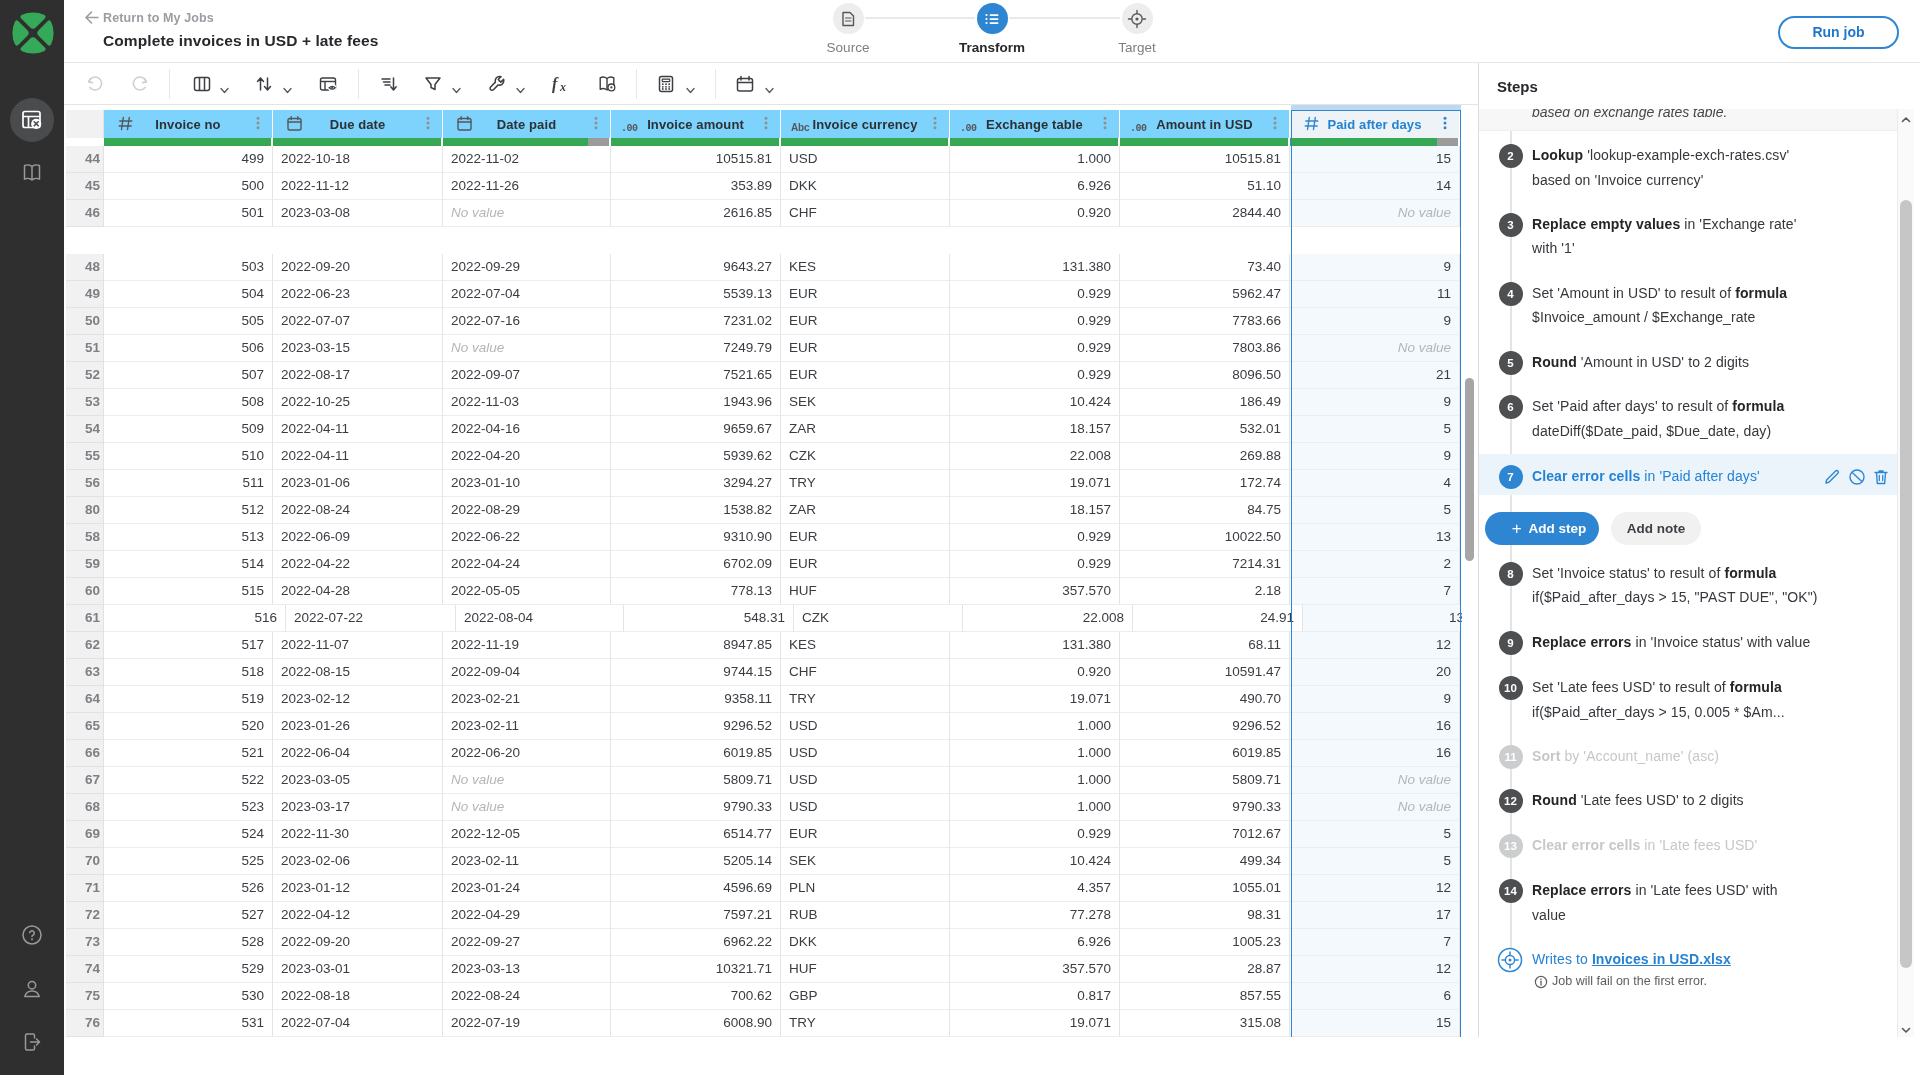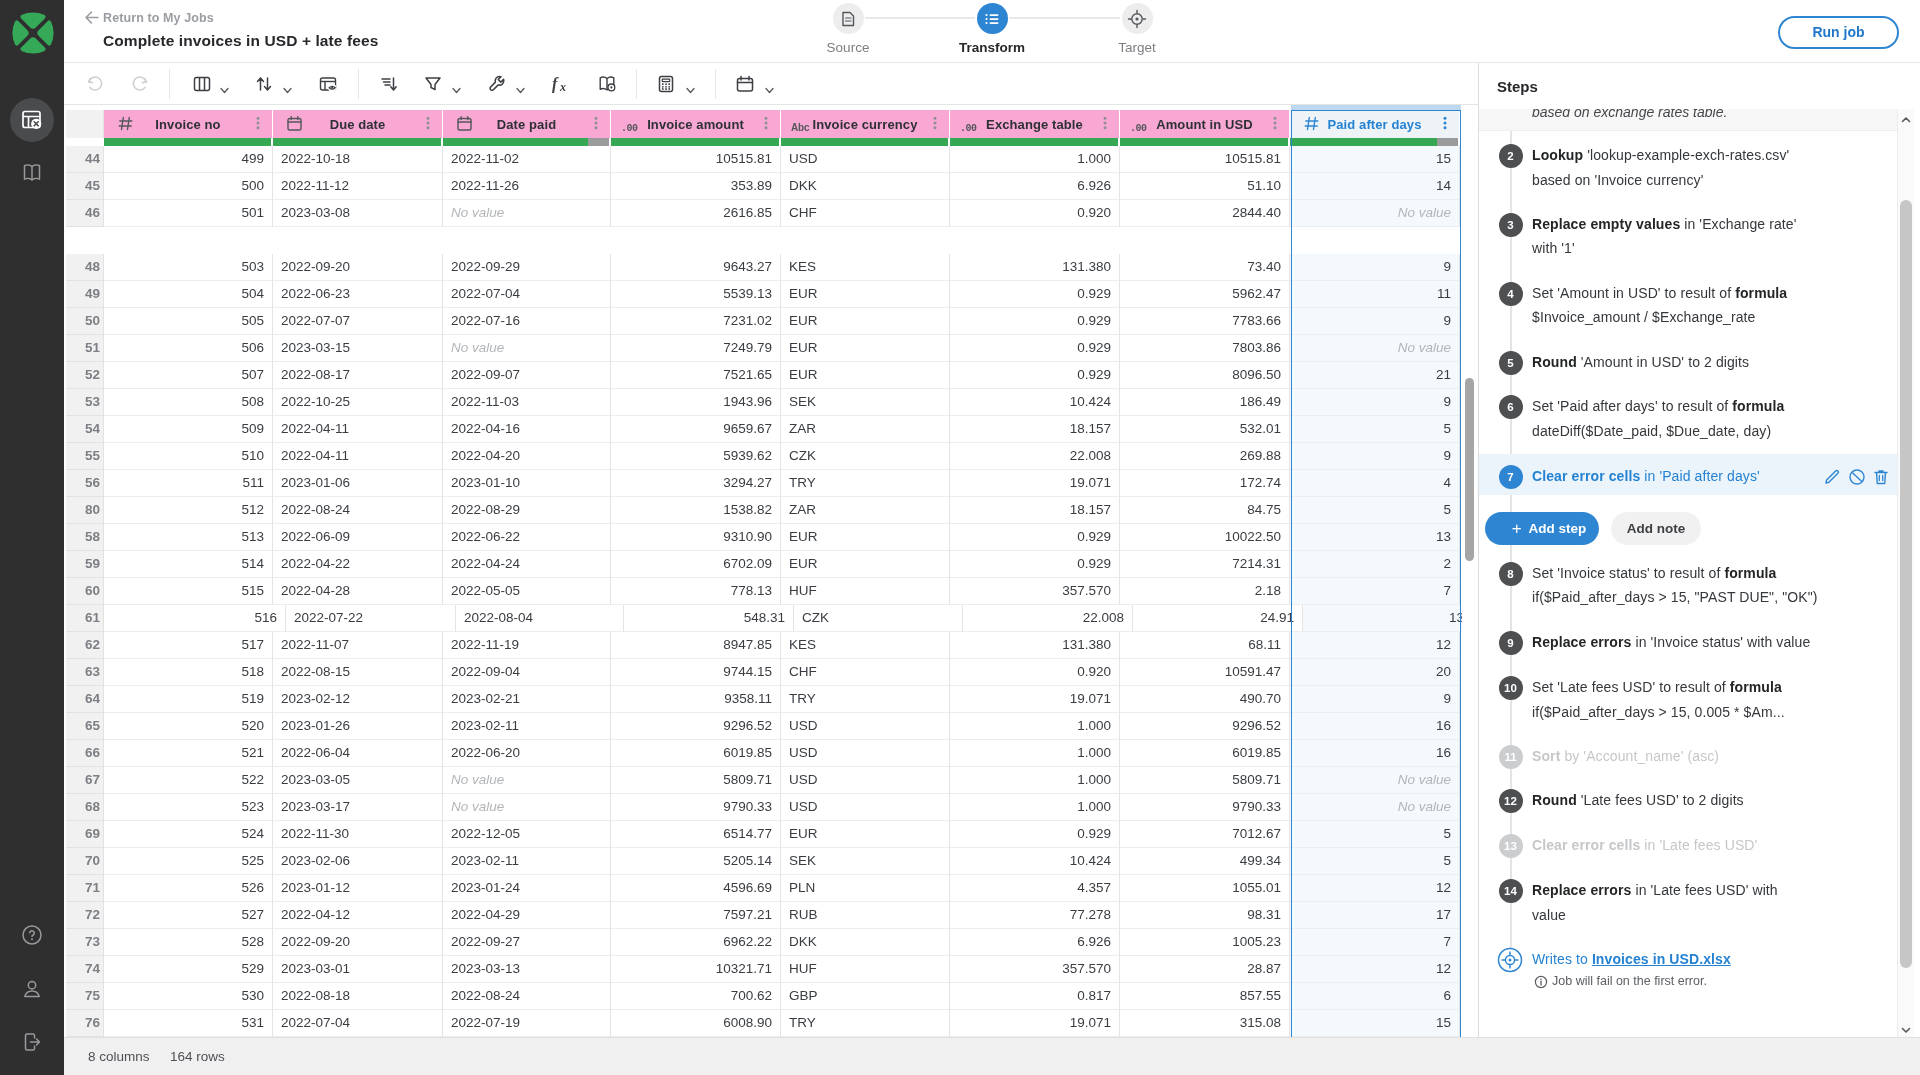--- a/index.html
+++ b/index.html
@@ -21,21 +21,21 @@
 #runjob{position:absolute;left:1714px;top:16px;width:121px;height:33px;border:2px solid #2e86d3;border-radius:17px;
  color:#2177cb;font-size:14px;font-weight:700;text-align:center;line-height:29px;background:#fff}
 
 #toolbar{position:absolute;left:64px;top:63px;width:1414px;height:42px;background:#fff;border-bottom:1px solid #e4e4e4;z-index:9}
 .tbi{position:absolute;top:11px;width:20px;height:20px}
 .tbsep{position:absolute;top:6px;width:1px;height:30px;background:#e7e7e7}
 .chev{position:absolute;top:17px;width:9px;height:7px}
 
 #tablewrap{position:absolute;left:64px;top:105px;width:1398px;height:932px;background:#fff;overflow:hidden;z-index:5}
 .hrow{position:absolute;left:2px;top:5px;height:28px;display:flex}
-.hcell{position:relative;background:#f9a8d4;border-right:1px solid #fff;display:flex;align-items:center}
+.hcell{position:relative;background:#7dd3fc;border-right:1px solid #fff;display:flex;align-items:center}
 .hname{position:absolute;left:0;right:0;text-align:center;font-size:13px;font-weight:700;color:#2d3135;letter-spacing:.1px}
 .hic{position:absolute;left:13px;top:5px;width:17px;height:17px;color:#4e5256}
 .hdots{position:absolute;right:6px;top:5px;width:16px;height:16px}
 .corner{width:38px;background:#f1f1f2;border-right:1px solid #e2e2e2}
 .qbar{position:absolute;top:33px;height:8px;display:flex}
 .qseg{height:8px;background:#36a853}
 .qgray{height:8px;background:#9b9b9b}
 .trow{position:absolute;left:2px;height:27px;display:flex}
 .rn{width:38px;background:#f1f1f2;border-right:1px solid #e2e2e2;border-bottom:1px solid #e2e2e2;
  font-size:13.5px;font-weight:700;color:#7c7f83;text-align:right;padding-right:3px;line-height:26px}
@@ -772,17 +772,13 @@
   </div>
   <div id="psb">
     <span class="sbarrow" style="top:3px"><svg width="12" height="12" viewBox="0 0 12 12" fill="none">
           <path d="M2.5 7.5 L6 4 L9.5 7.5" stroke="#55585c" stroke-width="1.6" stroke-linecap="round" stroke-linejoin="round"></path>
         </svg></span>
     <div id="psbthumb"></div>
     <span class="sbarrow" style="top:913px"><svg width="12" height="12" viewBox="0 0 12 12" fill="none">
           <path d="M2.5 4.5 L6 8 L9.5 4.5" stroke="#55585c" stroke-width="1.6" stroke-linecap="round" stroke-linejoin="round"></path>
         </svg></span>
   </div>
-  <div id="footer">
-    <span style="left:24px">8 columns</span>
-    <span style="left:106px">164 rows</span>
-  </div>
 </div>
 
 </body></html>

